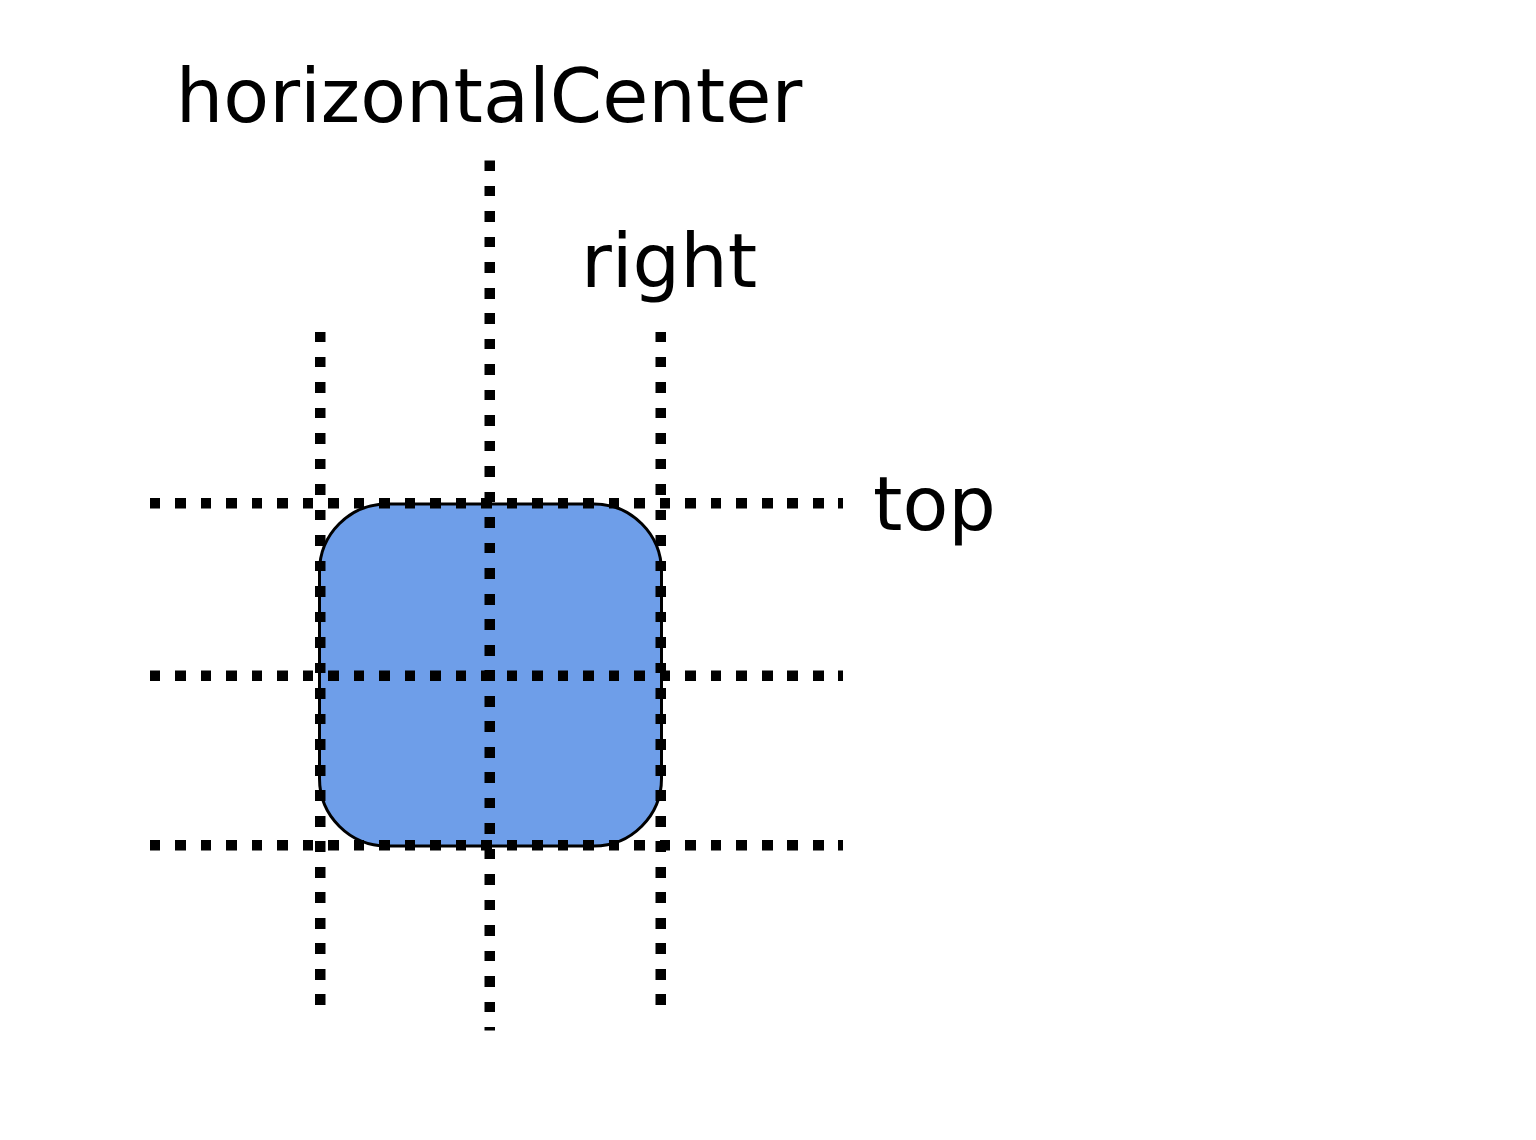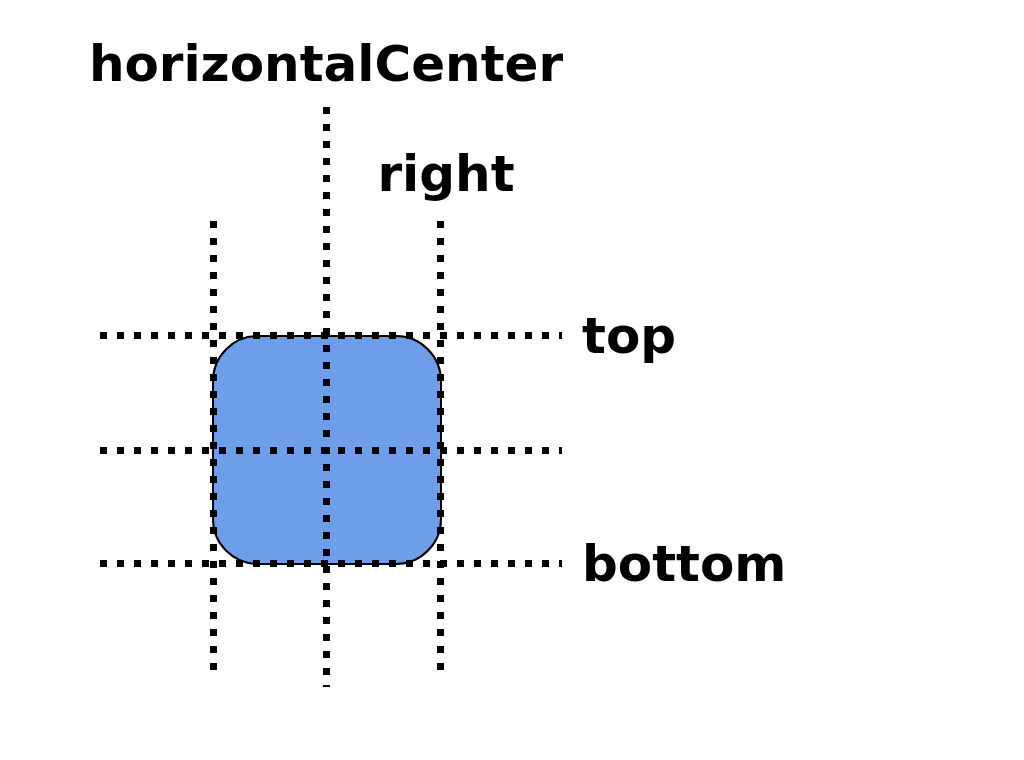--- a/index.html
+++ b/index.html
@@ -7,21 +7,20 @@
     padding: 0;
     background: #ffffff;
   }
   .canvas {
     position: relative;
     width: 835px;
     height: 760px;
     background: var(--bg-color, #ffffff);
     overflow: hidden;
     font-family: "DejaVu Sans", "Liberation Sans", sans-serif;
-    font-weight: bold;
   }
   .anchor-rect {
     position: absolute;
     left: 212px;
     top: 335px;
     width: 226px;
     height: 226px;
     background: var(--rect-fill, #6e9ee9);
     border: 2px solid var(--line-color, #000000);
     border-radius: 46px;
@@ -93,15 +92,14 @@
   <div class="dline hline hline-bottom"></div>
 
   <span class="lbl lbl-centered lbl-horizontalCenter">horizontalCenter</span>
 
 
   <span class="lbl lbl-centered lbl-right">right</span>
 
   <span class="lbl lbl-left-aligned lbl-top">top</span>
 
 
-  <span class="lbl lbl-left-aligned lbl-bottom">bottom</span>
 
 </div>
 
 </body></html>

